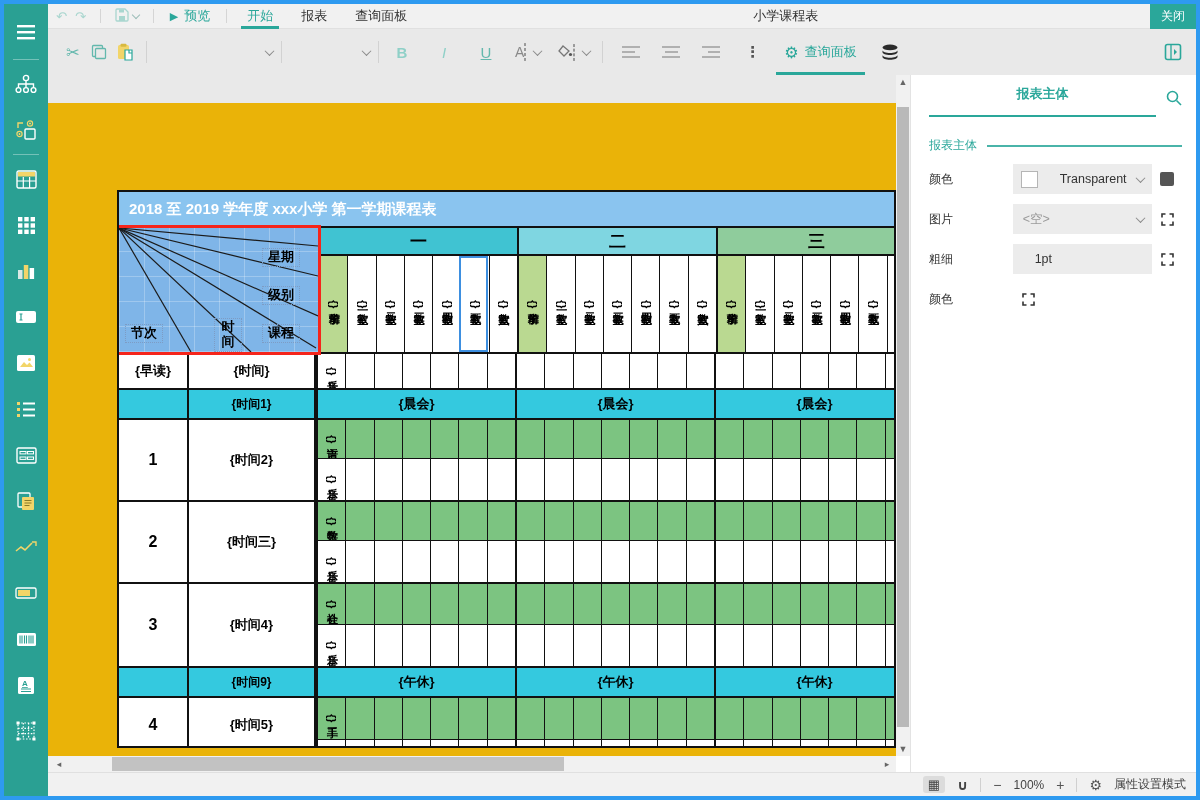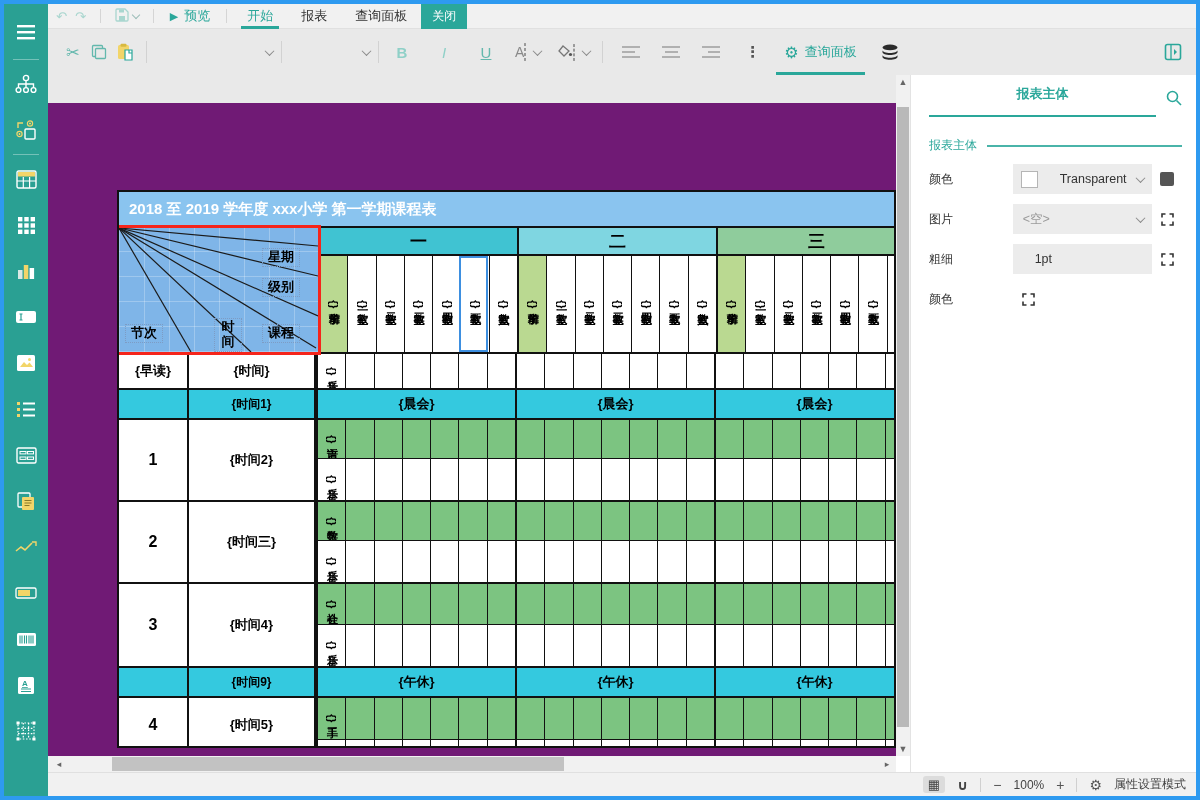--- a/index.html
+++ b/index.html
@@ -44,21 +44,21 @@
   .al-l i:nth-child(2){width:70%;} .al-c i:nth-child(2){width:70%;margin:0 auto;} .al-r i:nth-child(2){width:70%;margin-left:auto;}
   .kebab { color:#555; font-size:15px; font-weight:bold; letter-spacing:0; margin:0 14px; cursor:pointer; }
   .props-tab { display:flex; align-items:center; gap:6px; color:#2aa79a; height:46px; padding:0 10px; position:relative; cursor:pointer; }
   .props-tab::after { content:""; position:absolute; left:2px; right:2px; bottom:0; height:3px; background:#2aa79a; }
   .gear { font-size:16px; }
 
   
   .content { flex:1; display:flex; min-height:0; }
   .canvas { flex:1; position:relative; background:#fff; min-width:0; }
   .canvas-strip { height:28px; background:#e9e9e9; }
-  .page { position:absolute; top:28px; left:0; right:14px; bottom:16px; background:#701a75; overflow:hidden; }
+  .page { position:absolute; top:28px; left:0; right:14px; bottom:16px; background:#eab308; overflow:hidden; }
 
   
   .vscroll { position:absolute; top:0; right:0; bottom:16px; width:14px; background:#f1f1f1; }
   .vthumb { position:absolute; top:32px; left:1px; right:1px; height:620px; background:#b9b9b9; }
   .sarrow { position:absolute; color:#666; font-size:9px; width:14px; text-align:center; cursor:pointer; }
   .hscroll { position:absolute; left:0; right:14px; bottom:0; height:16px; background:#f1f1f1; }
   .hthumb { position:absolute; top:1px; bottom:1px; left:64px; width:452px; background:#c2c2c2; }
 
   
   .panel { width:286px; background:#fff; border-left:1px solid #e3e3e3; padding:10px 0 0 0; font-size:12px; color:#333; flex-shrink:0; }
@@ -267,20 +267,21 @@
           </svg>
       </span>
       <span class="tb-caret"></span>
       <span class="tb-sep"></span>
       <span class="play">▶</span>
       <span class="preview-lbl">预览</span>
       <span class="tb-sep"></span>
       <span class="tab active">开始</span>
       <span class="tab">报表</span>
       <span class="tab">查询面板</span>
+      <span class="tb-title-wrap">小学课程表</span>
       <span class="close-btn">关闭</span>
     </div>
 
     <div class="toolbar">
       <span class="tl-ico scissors" style="margin-left:12px">✂</span>
       <span class="tl-ico">
         <svg width="16" height="16" fill="none" stroke="#63b8ad" stroke-width="1.3">
             <rect x="1.5" y="1.5" width="10" height="11" rx="1"></rect>
             <rect x="4.5" y="4.5" width="10" height="10" rx="1" fill="#e9e9e9"></rect>
           </svg>
@@ -369,21 +370,21 @@
                 <div class="corner" style="background: repeating-linear-gradient(0deg, rgba(255, 255, 255, 0.25) 0px, rgba(255, 255, 255, 0.25) 1px, transparent 1px, transparent 25px), repeating-linear-gradient(90deg, rgba(255, 255, 255, 0.25) 0px, rgba(255, 255, 255, 0.25) 1px, transparent 1px, transparent 25px) rgb(127, 181, 232); box-shadow: rgb(245, 37, 27) 0px 0px 0px 3px; z-index: 5;">
                   <svg width="199" height="124" style="position:absolute;left:0;top:0">
                     <line x1="0" y1="0" x2="199" y2="18" stroke="#1b1b1b" stroke-width="1.2"></line>
                     <line x1="0" y1="0" x2="199" y2="48" stroke="#1b1b1b" stroke-width="1.2"></line>
                     <line x1="0" y1="0" x2="199" y2="88" stroke="#1b1b1b" stroke-width="1.2"></line>
                     <line x1="0" y1="0" x2="197" y2="120" stroke="#1b1b1b" stroke-width="1.2"></line>
                     <line x1="0" y1="0" x2="132" y2="124" stroke="#1b1b1b" stroke-width="1.2"></line>
                     <line x1="0" y1="0" x2="72" y2="124" stroke="#1b1b1b" stroke-width="1.2"></line>
                   </svg>
                   <div class="clabel" style="right: 18px; top: 20px;"><span>星期</span></div>
-                  <div class="clabel" style="right: 18px; top: 50px;"><span>级别</span></div>
+                  <div class="clabel" style="right: 18px; top: 58px;"><span>级别</span></div>
                   <div class="clabel" style="right: 18px; top: 96px;"><span>课程</span></div>
                   <div class="clabel" style="left: 95px; top: 90px; width: 28px; text-align: center;"><span>时间</span></div>
                   <div class="clabel" style="left: 6px; top: 96px;"><span>节次</span></div>
                 </div>
                 <div class="daygrp">
                   <div class="dayname" style="background: rgb(64, 195, 210);">
                     <span>一</span>
                   </div>
                   <div class="subrow">
                     <div class="subcell" style="background: rgb(186, 217, 145);">

